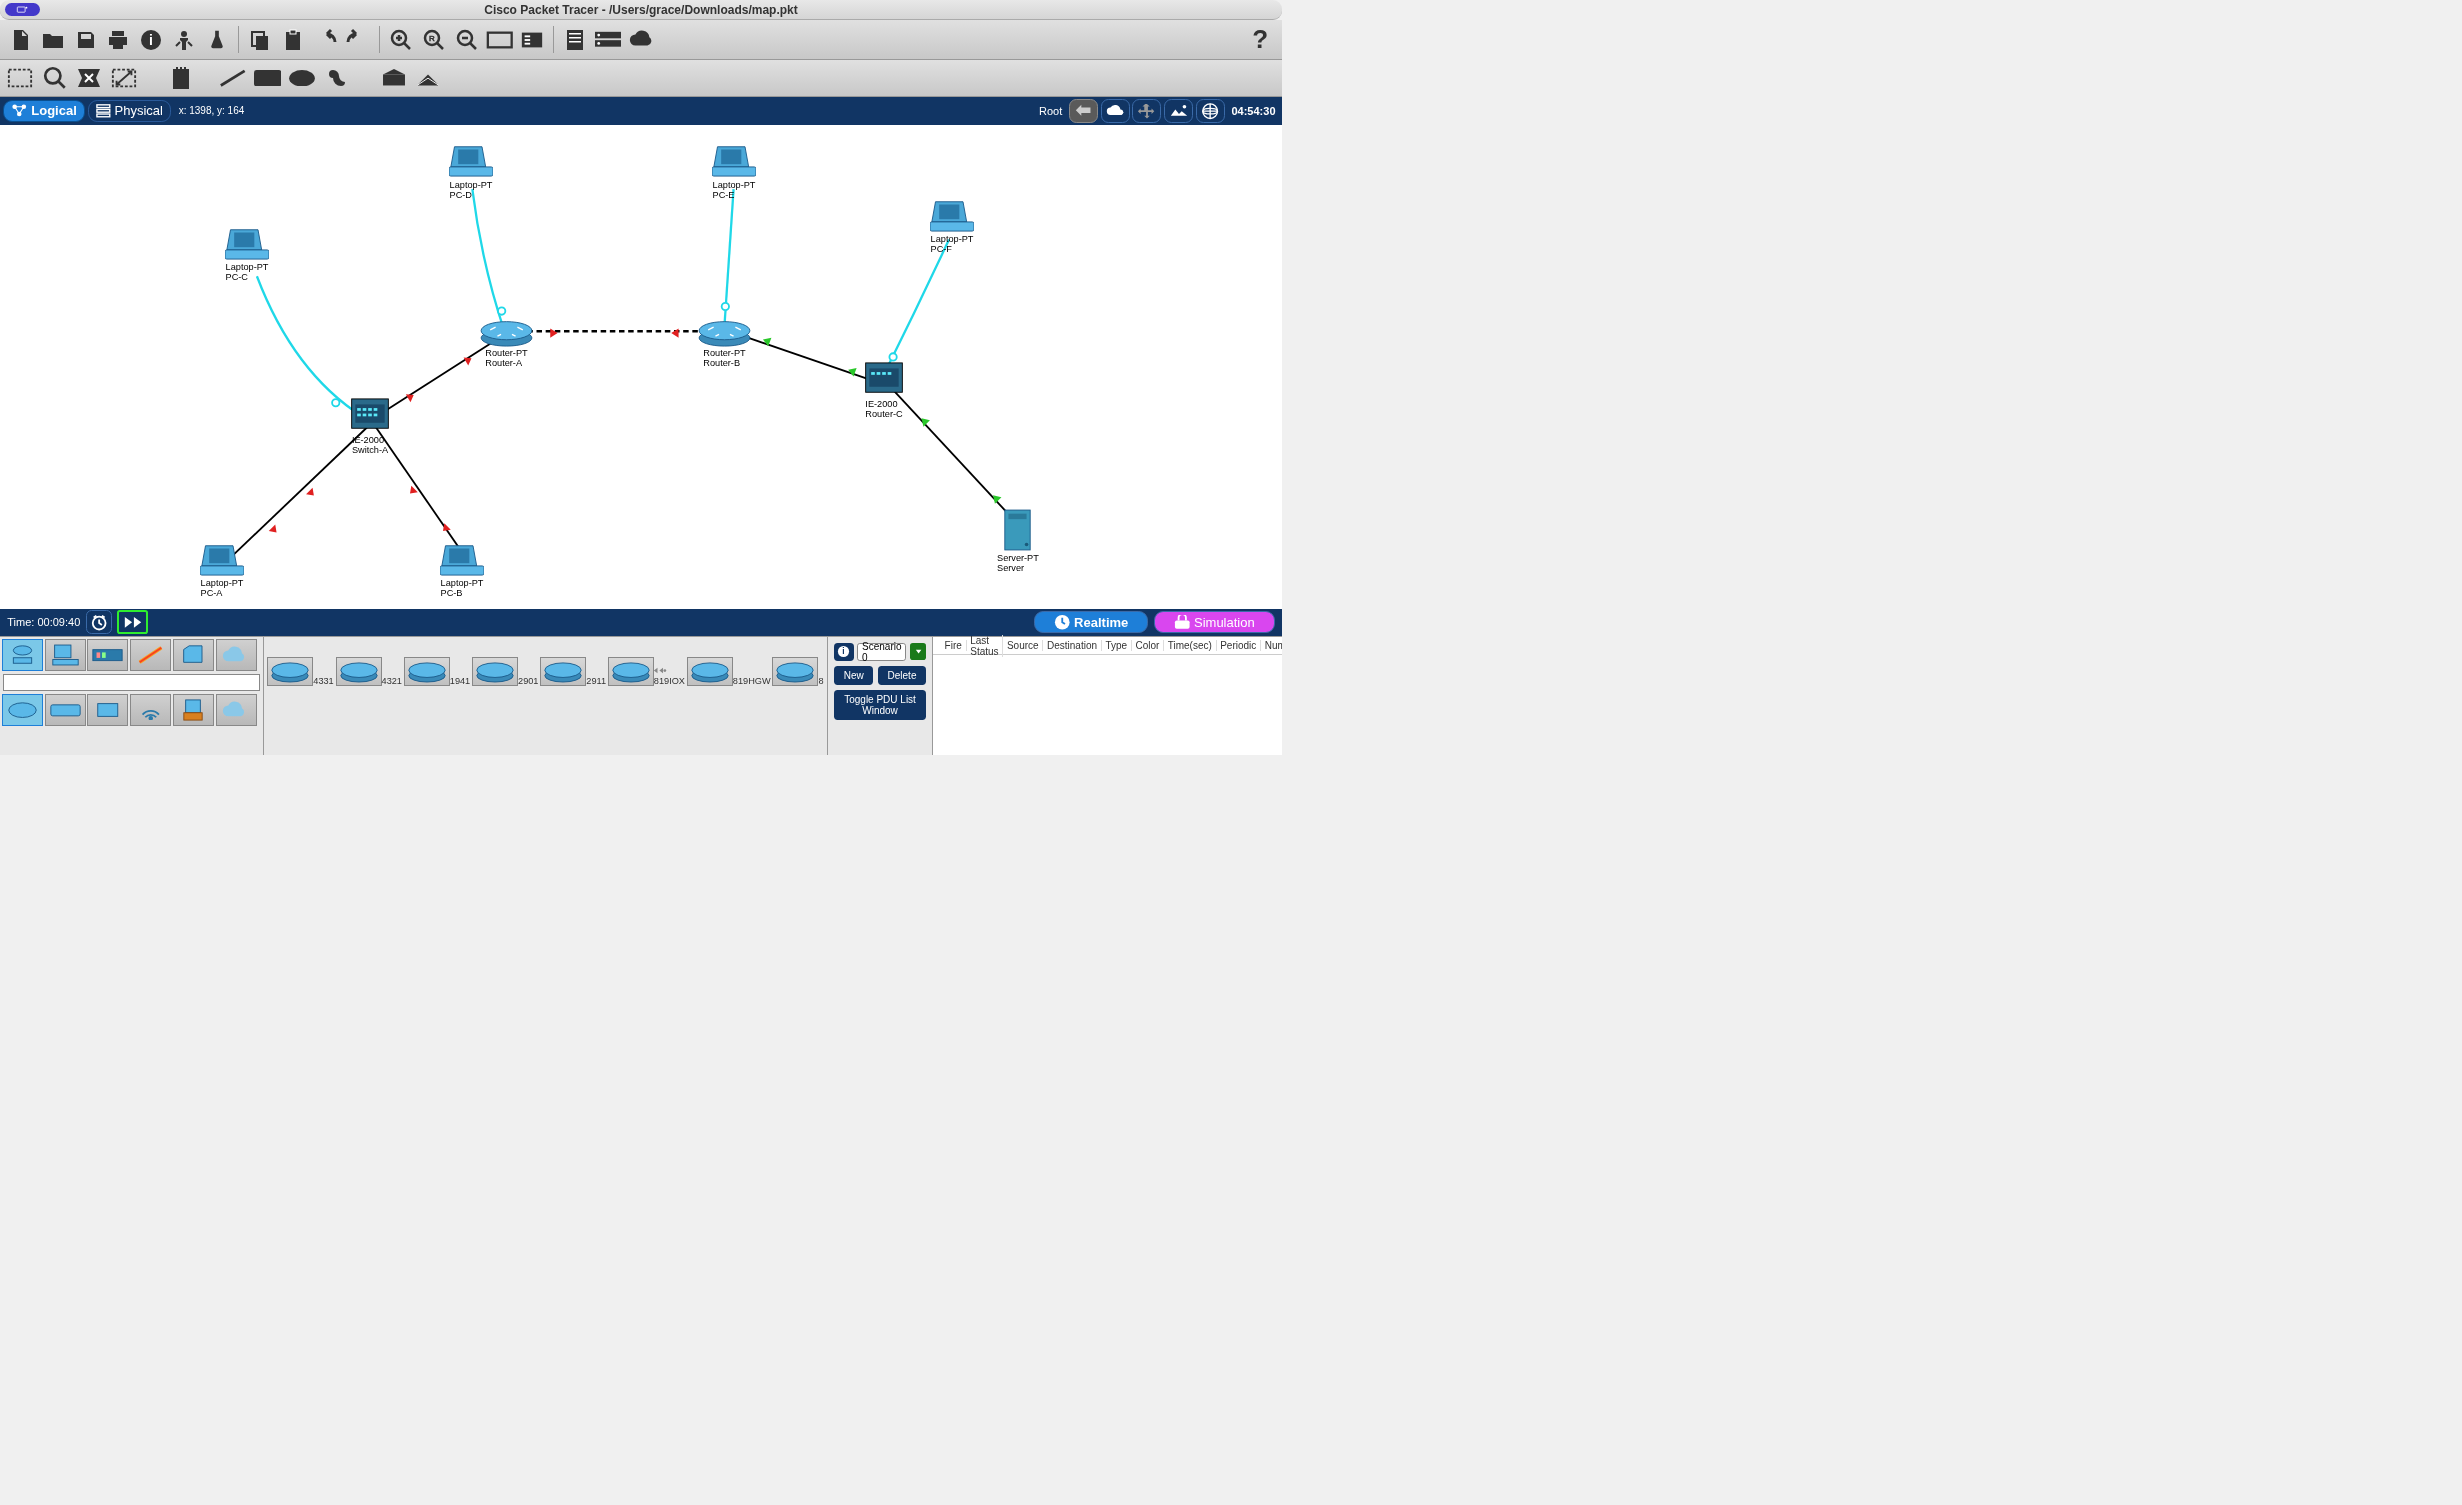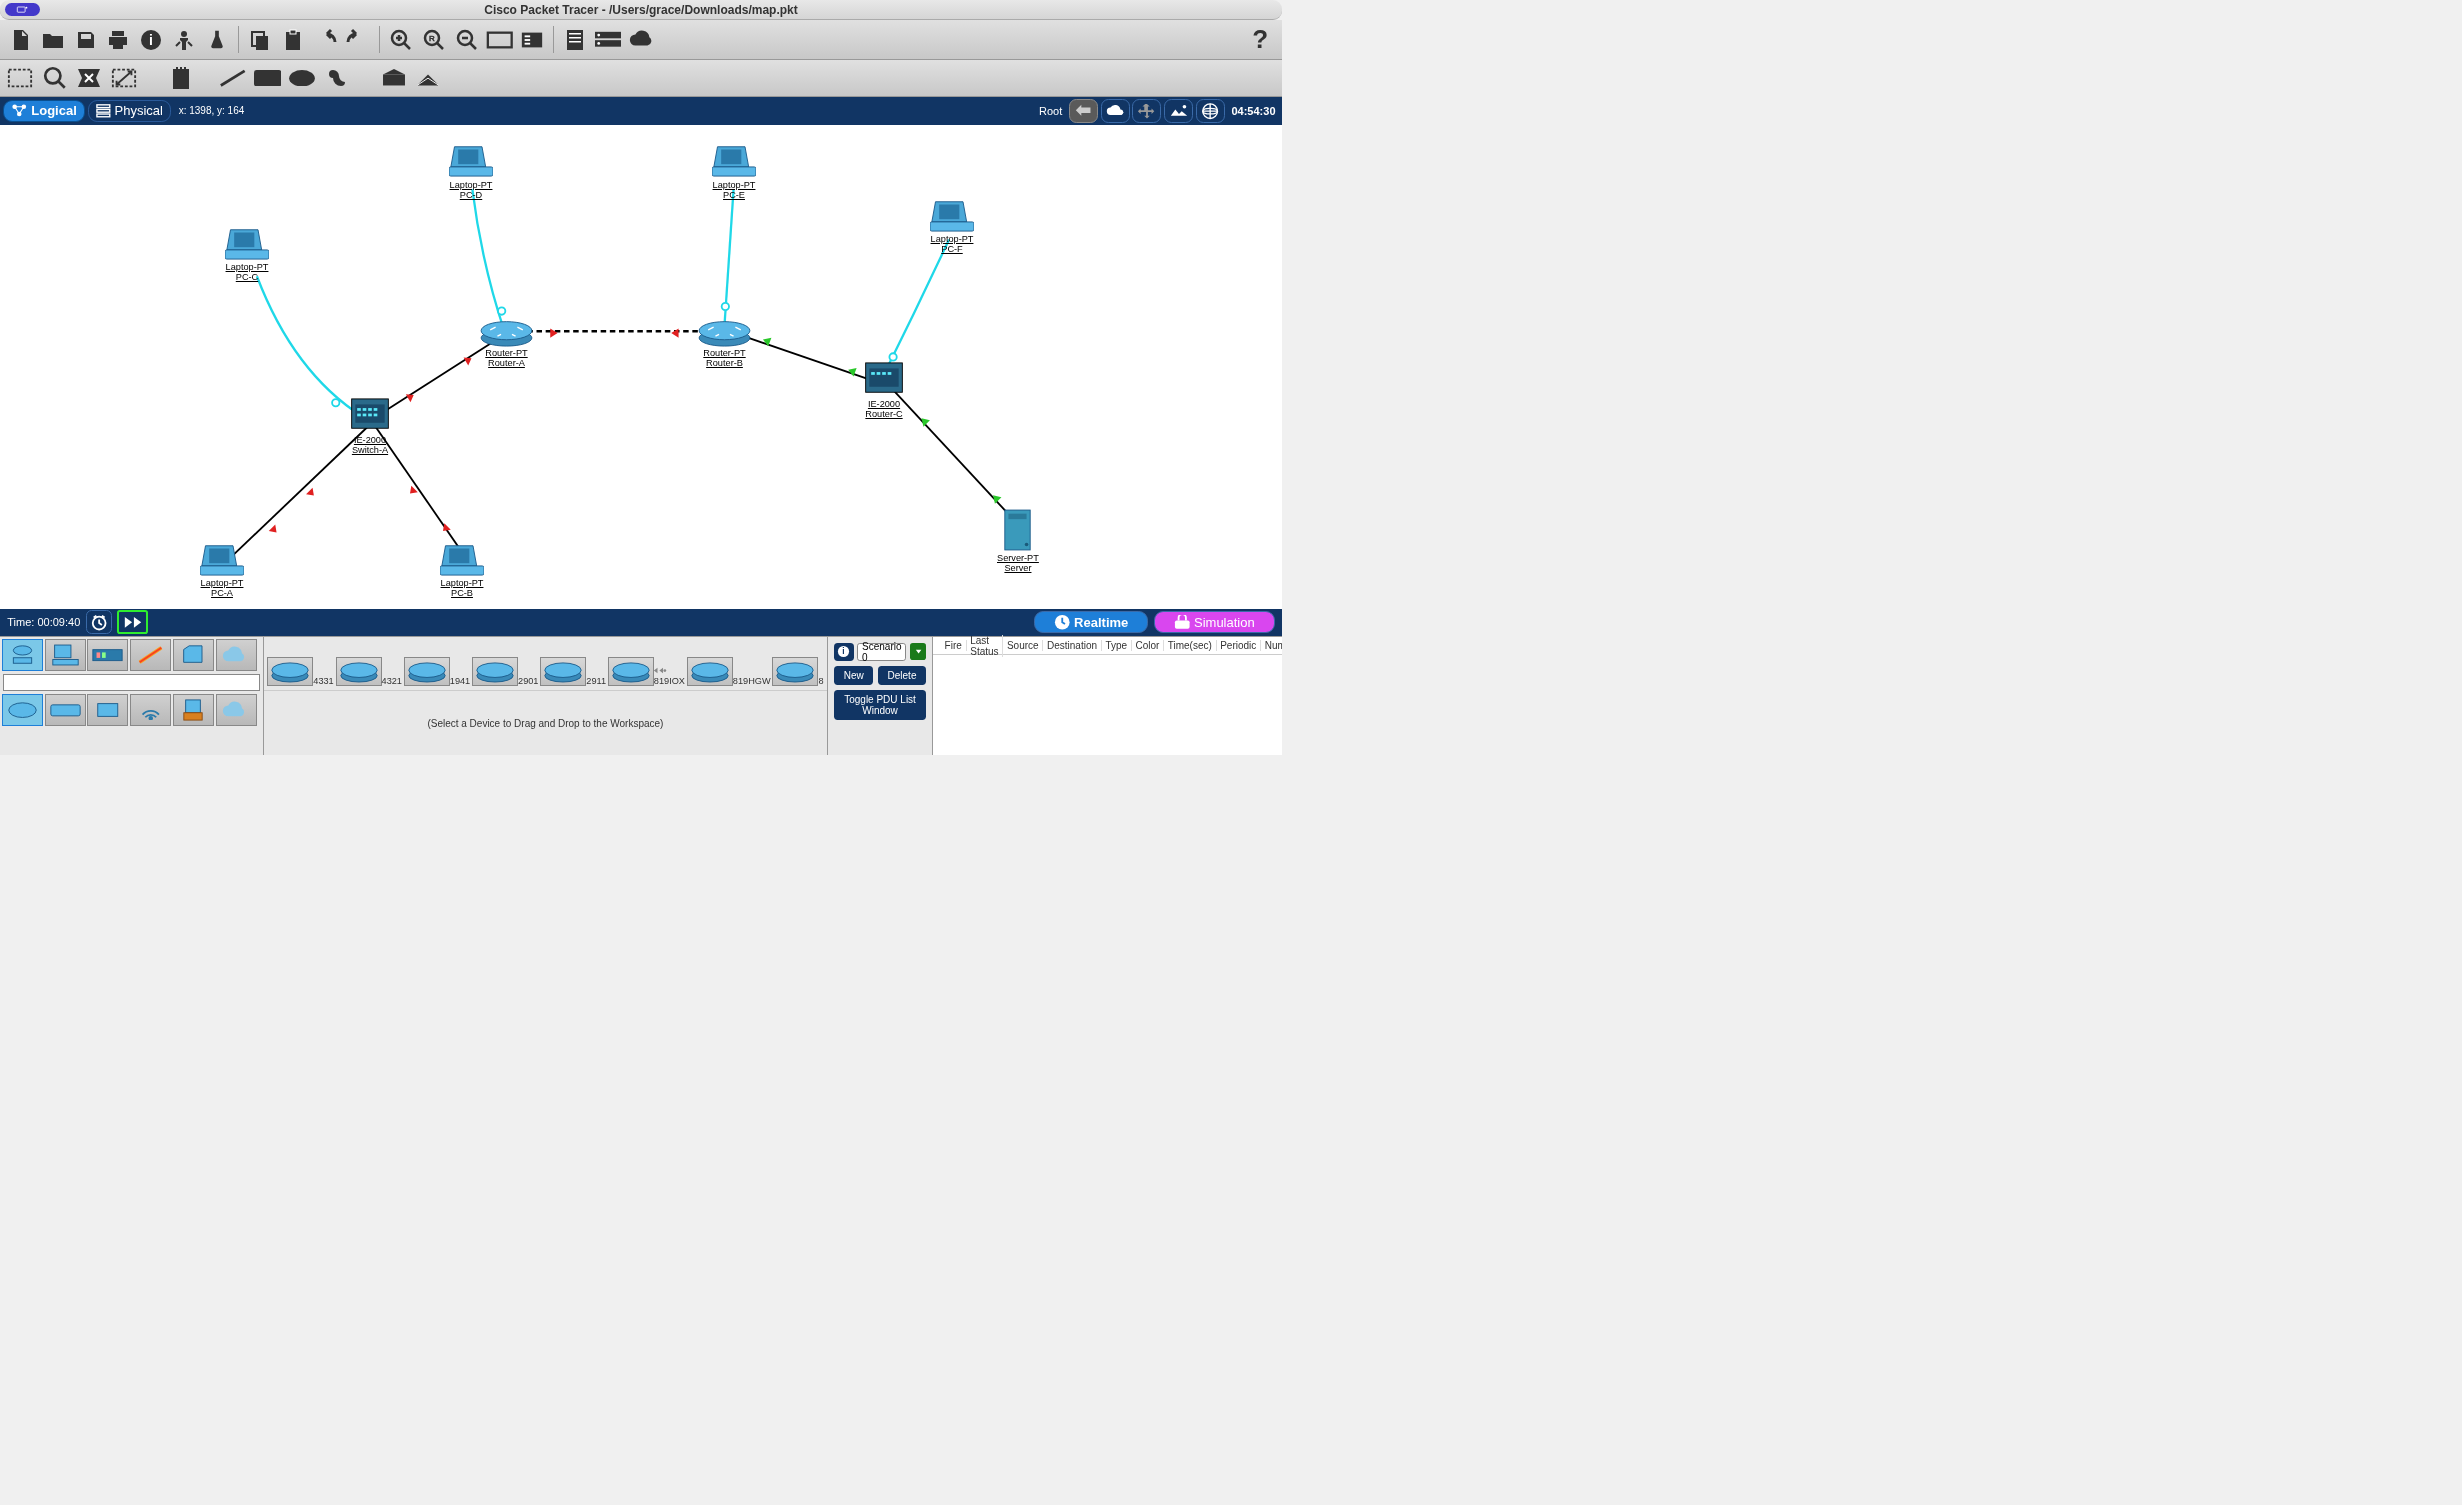--- a/index.html
+++ b/index.html
@@ -31,21 +31,21 @@
     .viewbar-right { margin-left: auto; display: flex; align-items: center; gap: 2.8px; }
     .root-text { color: white; font-size: 11px; margin-right: 3.7px; }
     .nav-btn { width: 29px; height: 24px; border-radius: 7.3px; display: flex; align-items: center; justify-content: center; cursor: pointer; border: 0.9px solid #888; }
     .nav-btn.dark { background: #5a5a5a; }
     .nav-btn.blue { background: #113564; border: 0.9px solid #3a6aa8; }
     .time-display { color: white; font-size: 11px; font-weight: bold; margin: 0 3.7px; }
     
     
     .canvas { background: white; position: relative; height: 484px; overflow: hidden; }
     .device { position: absolute; display: flex; flex-direction: column; align-items: center; cursor: pointer; }
-    .device-label { font-size: 9.2px; text-align: center; color: #000; line-height: 1.1; margin-top: 1.8px; text-decoration: underline; }
+    .device-label { font-size: 9.2px; color: #000; line-height: 1.1; margin-top: 1.8px; }
     
     
     .bottombar { background: #113564; height: 27.5px; display: flex; align-items: center; padding: 0 7.3px; gap: 5.5px; }
     .time-label { color: white; font-size: 11px; }
     .clock-btn { width: 26px; height: 24px; border-radius: 5.5px; background: #113564; border: 0.9px solid #3a6aa8; display: flex; align-items: center; justify-content: center; cursor: pointer; }
     .ff-btn { width: 31px; height: 24px; border-radius: 2.8px; background: #113564; border: 2.8px solid #2eee2e; display: flex; align-items: center; justify-content: center; cursor: pointer; }
     .mode-tab { border-radius: 9.2px; height: 22px; display: flex; align-items: center; padding: 0 19px; font-size: 13px; cursor: pointer; gap: 3.7px; border: 0.9px solid #3a6aa8; }
     .mode-tab.active { background: #1e7fd8; color: white; }
     .mode-tab.inactive { background: #d946ef; color: white; }
     
@@ -656,21 +656,20 @@
         <div class="device-item">
           <div class="device-thumb">
             <svg width="40" height="22" viewBox="0 0 44 24">
               <ellipse cx="22" cy="16" rx="20" ry="7" fill="#3a8ab8" stroke="#1a5a8a"></ellipse>
               <ellipse cx="22" cy="10" rx="20" ry="8" fill="#5ab8e8" stroke="#1a5a8a"></ellipse>
             </svg>
           </div>
           <div class="device-name">8</div>
         </div>
       </div>
-    <div class="device-hint">(Select a Device to Drag and Drop to the Workspace)</div>
   </div>
 
   <div class="collapse-handle">
     <svg width="14.7" height="9.2" viewBox="0 0 16 10">
         <path d="M2 5l4-3v6zM8 5l4-3v6z" fill="#888"></path>
         <circle cx="14" cy="5" r="1.5" fill="#888"></circle>
       </svg>
   </div>
 
   <div class="scenario-panel">

